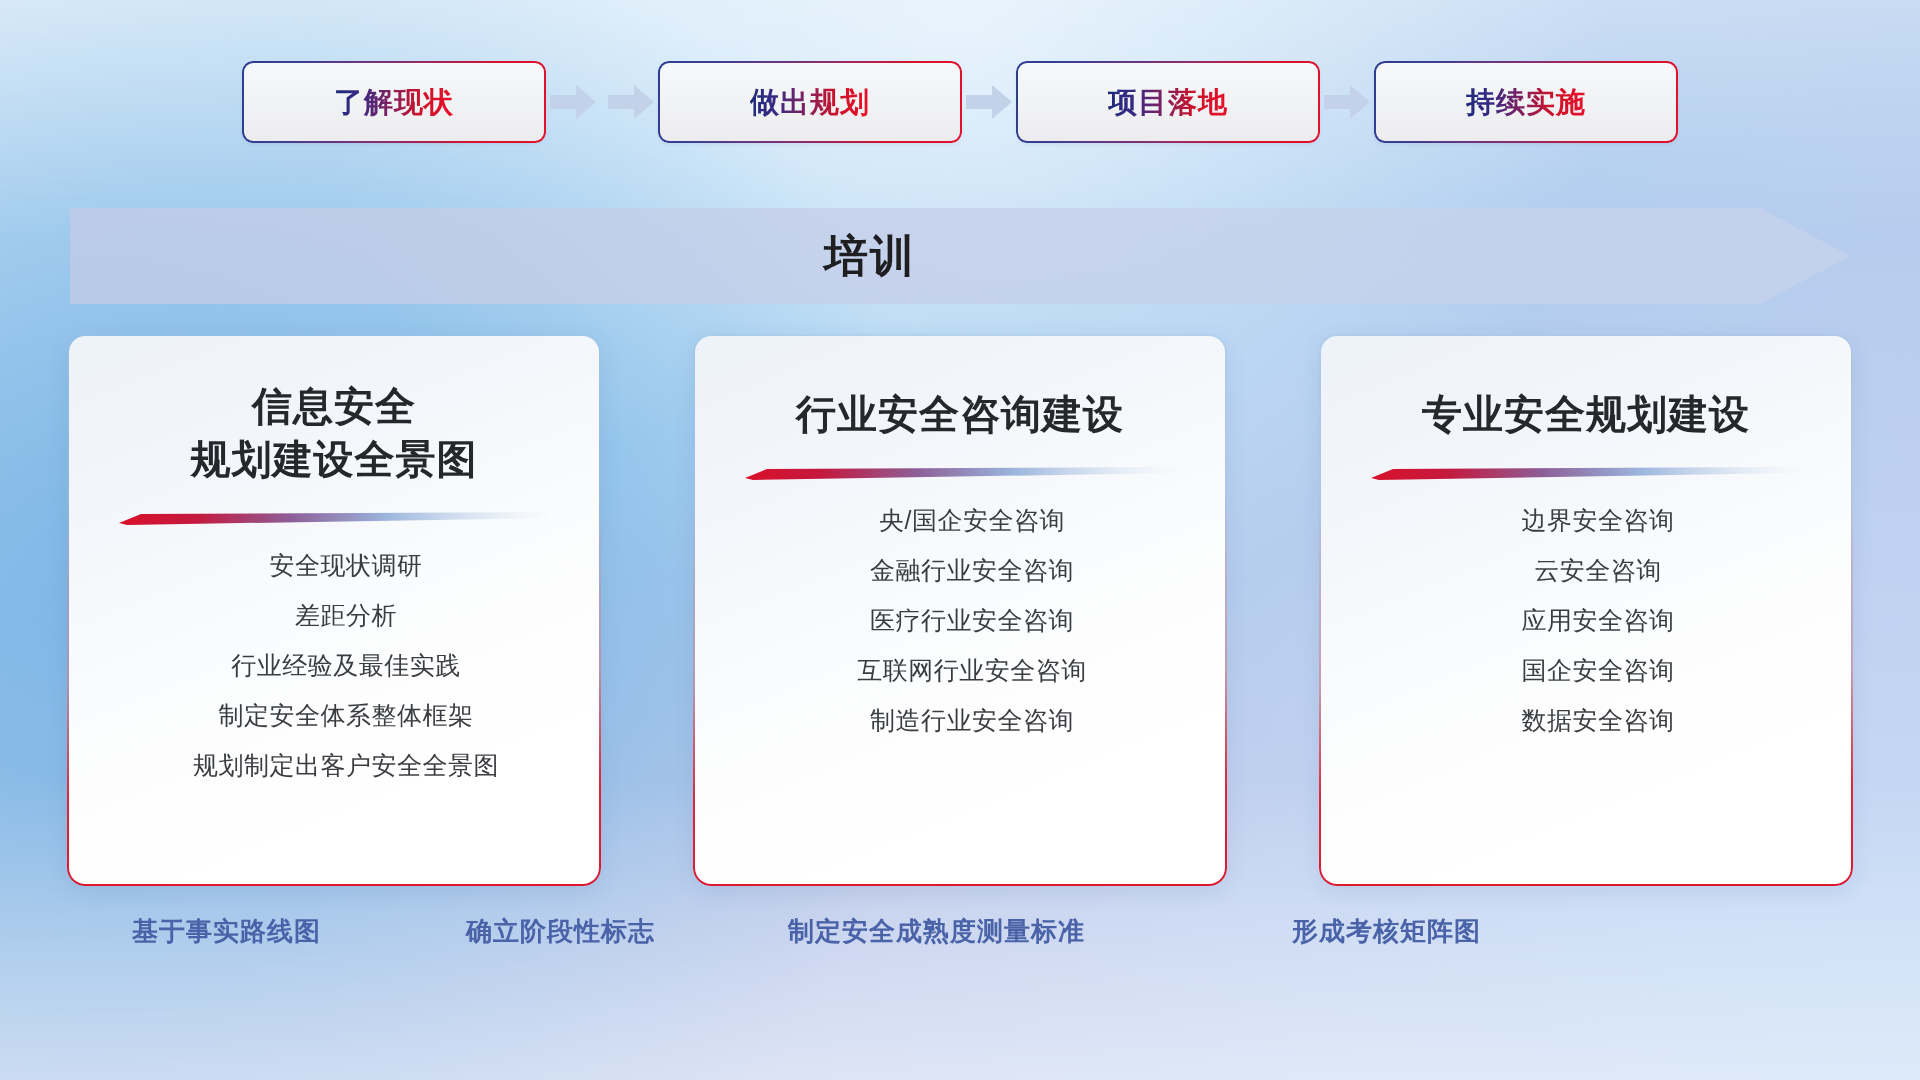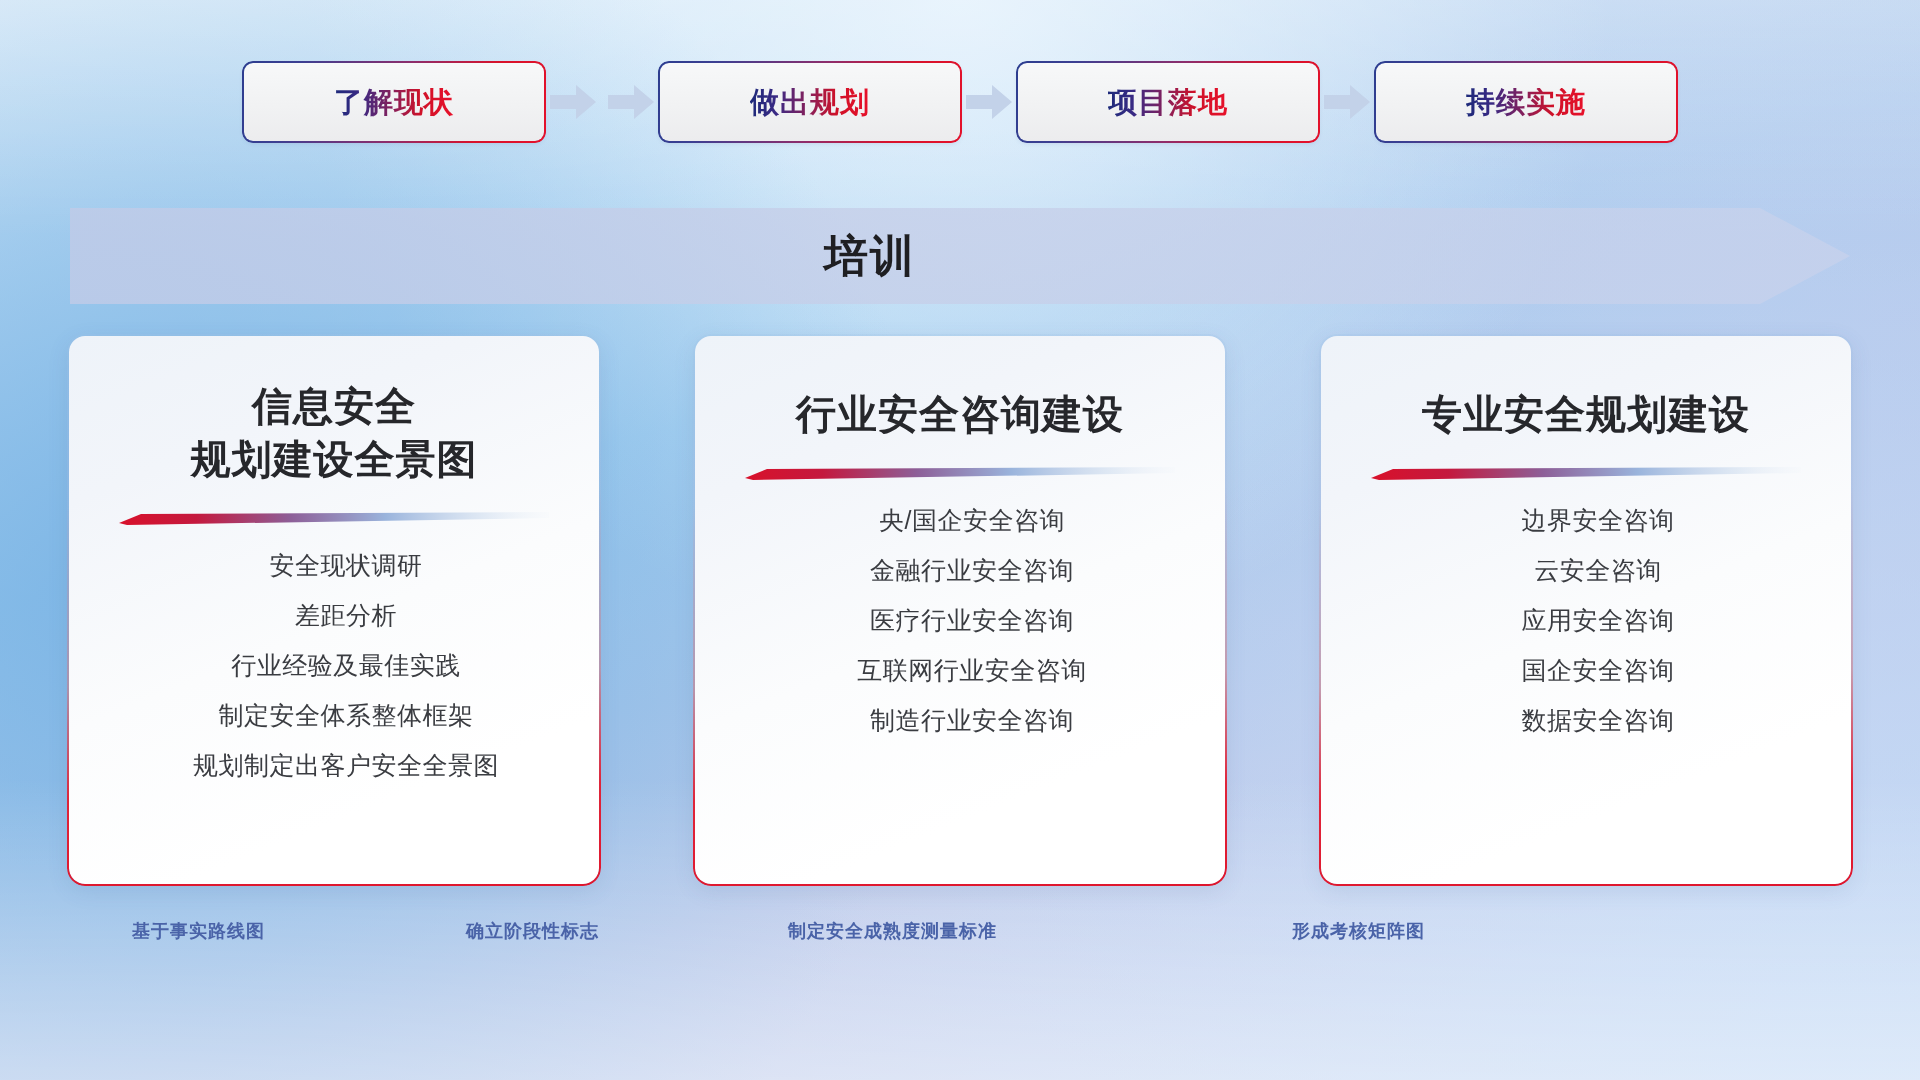--- a/index.html
+++ b/index.html
@@ -97,21 +97,21 @@
   .card-list li{
     list-style:none;font-size:25px;color:#3a3c41;line-height:1;
     padding:0;margin:0 0 25px 0;letter-spacing:.5px;
   }
   .card-list{padding:0;}
 
   
   #captions{position:absolute;left:0;top:908px;width:1920px;height:70px;z-index:5;}
   .caption{
     position:absolute;top:0;height:46px;display:flex;align-items:center;
-    font-size:18px;font-weight:700;color:#4a63a8;letter-spacing:1px;white-space:nowrap;
+    font-size:26px;font-weight:700;color:#4a63a8;letter-spacing:1px;white-space:nowrap;
   }
 </style>
 </head>
 <body>
 
 <div id="bg">
   <div class="bg-l1"></div>
   <div class="bg-l2"></div>
   <div class="bg-l3"></div>
 </div>

